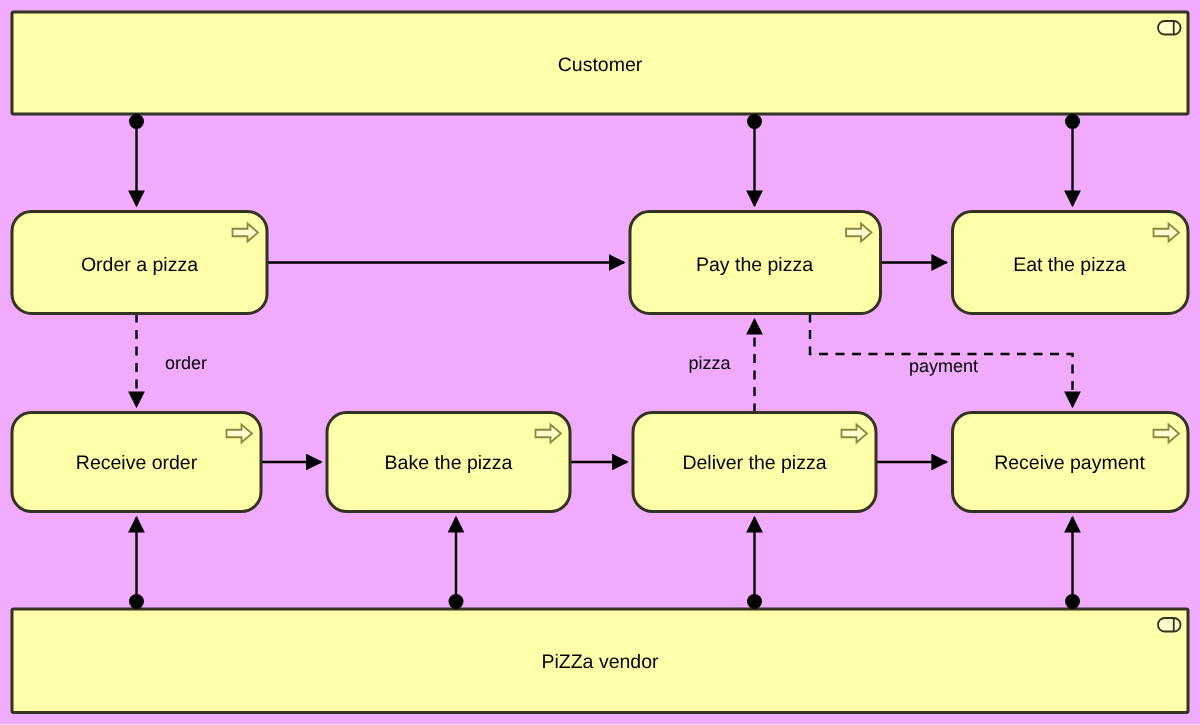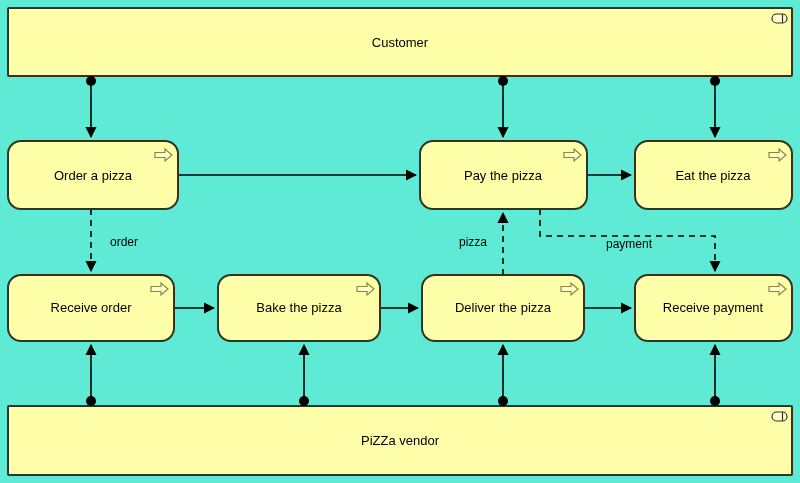--- a/index.html
+++ b/index.html
@@ -8,21 +8,21 @@
     padding: 0;
     background: #ffffff;
   }
   body {
     font-family: "Liberation Sans", sans-serif;
   }
   #canvas {
     position: relative;
     width: 800px;
     height: 483px;
-    background: #5eead4;
+    background: #f0abfc;
     overflow: hidden;
   }
   svg#diagram {
     position: absolute;
     left: 0;
     top: 0;
     width: 800px;
     height: 483px;
   }
   .lane-rect {

